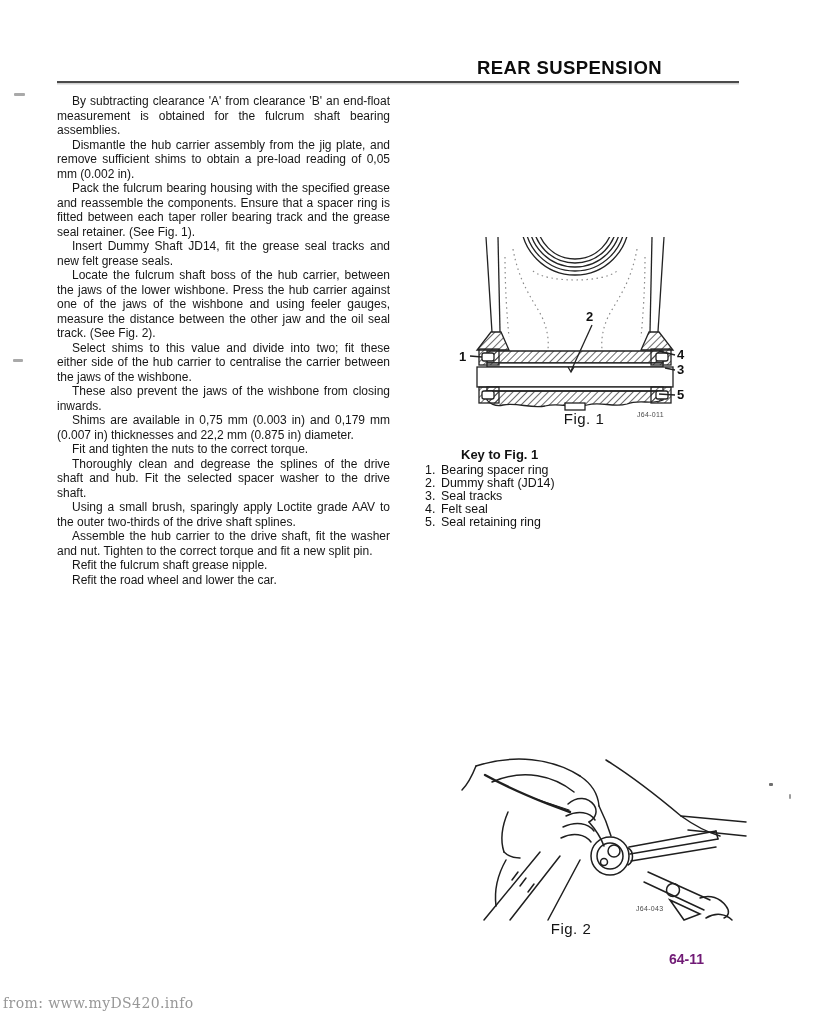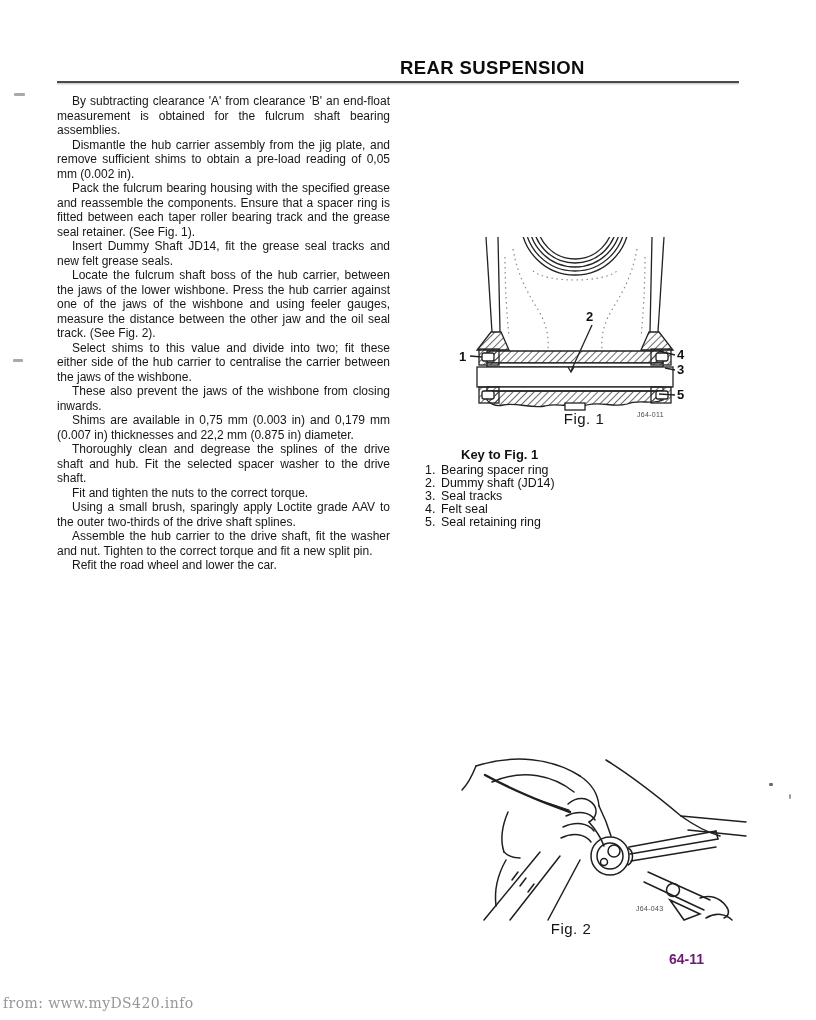--- a/index.html
+++ b/index.html
@@ -1,19 +1,19 @@
 <!DOCTYPE html>
 <html><head>
 <meta charset="utf-8">
 <style>
   html,body{margin:0;padding:0;background:#e9e9e9;}
   .page{position:relative;width:816px;height:1020px;margin:0 auto;background:#ffffff;
         overflow:hidden;font-family:"Liberation Sans",sans-serif;color:#121212;}
   
-  .header-title{position:absolute;top:57px;left:400px;width:339px;text-align:left;
+  .header-title{position:absolute;top:57px;left:400px;width:339px;text-align:center;
         font-size:18.5px;font-weight:bold;letter-spacing:.4px;color:#0d0d0d;}
   .header-rule{position:absolute;top:81px;left:57px;width:682px;height:2px;background:#4a4a4a;
         box-shadow:0 1.5px 0 rgba(0,0,0,.18);}
   
   .left-col{position:absolute;top:94px;left:57px;width:333px;}
   .left-col p{margin:0;font-size:12px;line-height:14.5px;text-align:justify;
         text-indent:15px;color:#161616;}
   
   .fig1-svg{position:absolute;top:237px;left:455px;}
   .fig-caption{position:absolute;font-size:15px;color:#141414;width:120px;text-align:center;
@@ -54,24 +54,25 @@
 
   <div class="left-col">
     <p>By subtracting clearance 'A' from clearance 'B' an end-float measurement is obtained for the fulcrum shaft bearing assemblies.</p>
     <p>Dismantle the hub carrier assembly from the jig plate, and remove sufficient shims to obtain a pre-load reading of 0,05 mm (0.002 in).</p>
     <p>Pack the fulcrum bearing housing with the specified grease and reassemble the components. Ensure that a spacer ring is fitted between each taper roller bearing track and the grease seal retainer. (See Fig. 1).</p>
     <p>Insert Dummy Shaft JD14, fit the grease seal tracks and new felt grease seals.</p>
     <p>Locate the fulcrum shaft boss of the hub carrier, between the jaws of the lower wishbone. Press the hub carrier against one of the jaws of the wishbone and using feeler gauges, measure the distance between the other jaw and the oil seal track. (See Fig. 2).</p>
     <p>Select shims to this value and divide into two; fit these either side of the hub carrier to centralise the carrier between the jaws of the wishbone.</p>
     <p>These also prevent the jaws of the wishbone from closing inwards.</p>
     <p>Shims are available in 0,75 mm (0.003 in) and 0,179 mm (0.007 in) thicknesses and 22,2 mm (0.875 in) diameter.</p>
+    <p>Fit and tighten the nuts to the correct torque.</p>
     <p>Thoroughly clean and degrease the splines of the drive shaft and hub. Fit the selected spacer washer to the drive shaft.</p>
-    <p>Fit and tighten the nuts to the correct torque.</p>
     <p>Using a small brush, sparingly apply Loctite grade AAV to the outer two-thirds of the drive shaft splines.</p>
     <p>Assemble the hub carrier to the drive shaft, fit the washer and nut. Tighten to the correct torque and fit a new split pin.</p>
+    <p>Refit the fulcrum shaft grease nipple.</p>
     <p>Refit the road wheel and lower the car.</p>
   </div>
 
   <svg class="fig1-svg" width="240" height="175" viewBox="0 0 240 175" xmlns="http://www.w3.org/2000/svg">
     <defs>
       <pattern id="h1" patternUnits="userSpaceOnUse" width="5" height="5" patternTransform="rotate(45)">
         <line x1="0" y1="0" x2="0" y2="5" stroke="#2a2a2a" stroke-width="1.4"></line>
       </pattern>
     </defs>
     <g fill="none" stroke="#222" stroke-width="1.3">

